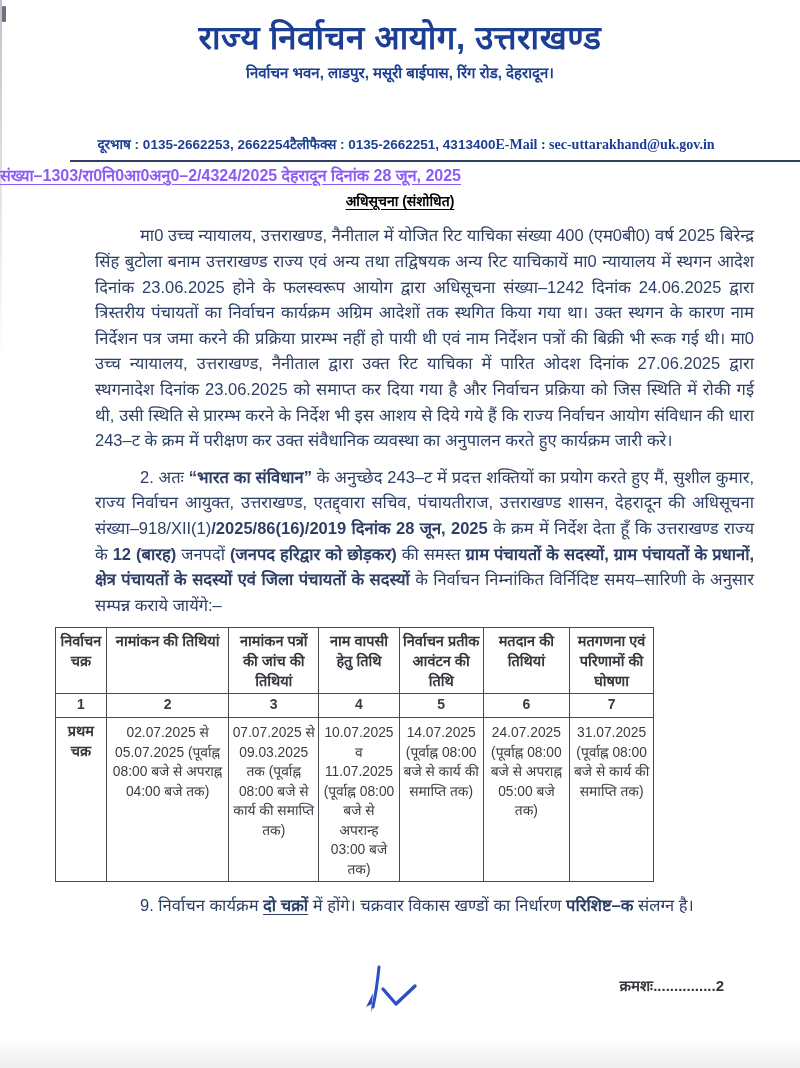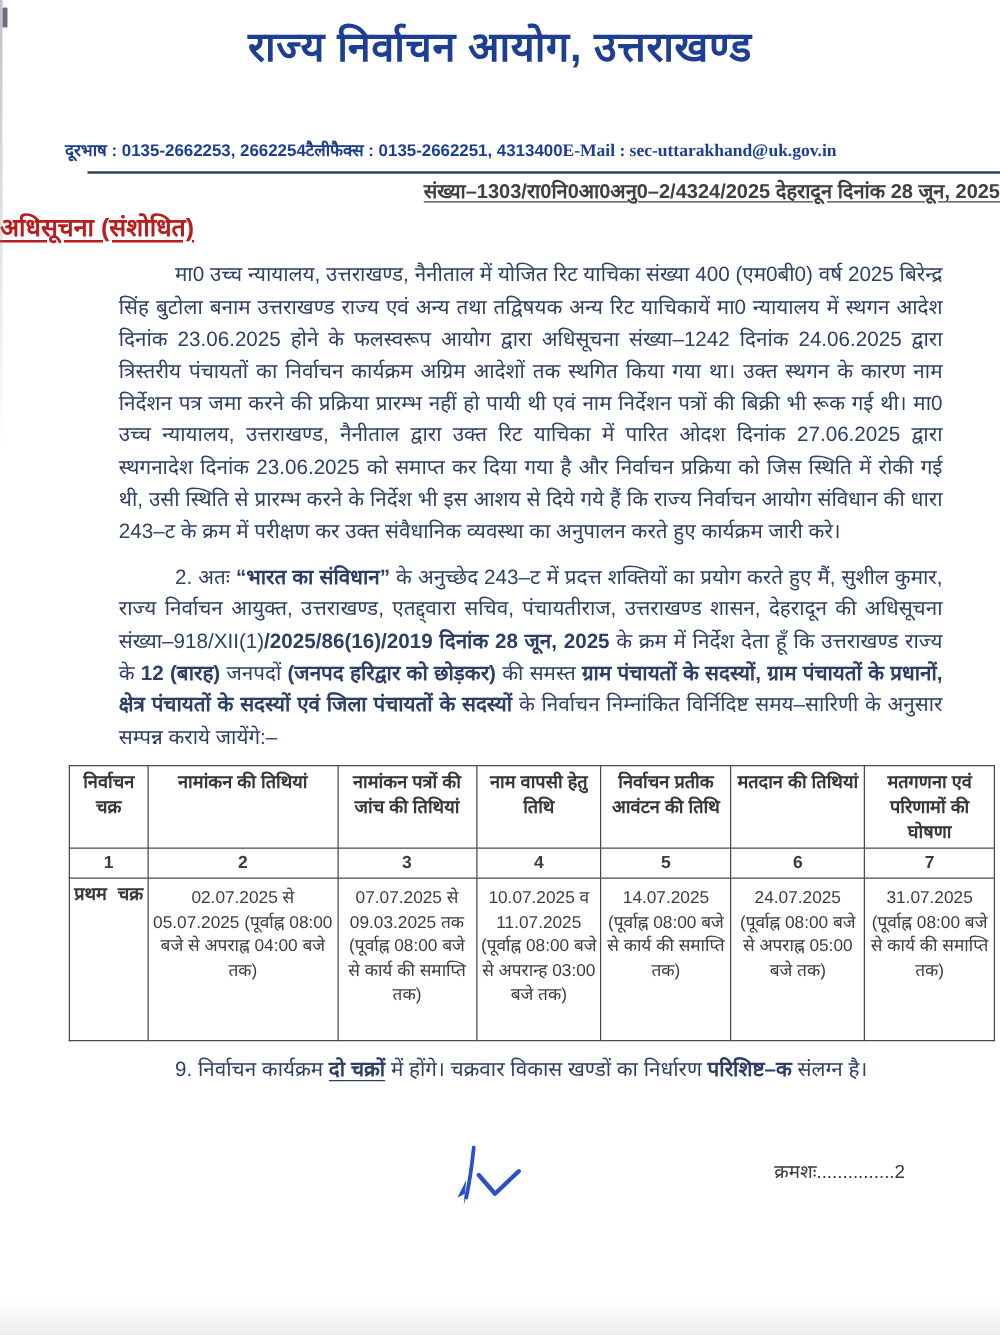--- a/index.html
+++ b/index.html
@@ -21,65 +21,65 @@
     overflow:hidden;
   }
   .org-title{
     text-align:center;font-size:33px;font-weight:700;color:var(--navy);
     margin-top:14px;letter-spacing:.5px;
   }
   .org-address{
     text-align:center;font-size:15px;font-weight:700;color:var(--navy);margin-top:3px;
   }
   .contact-row{
-    display:flex;justify-content:flex-start;align-items:baseline;
+    display:flex;justify-content:center;align-items:baseline;
     padding:11px 40px 0 52px;font-size:13.5px;font-weight:700;color:var(--navy);
   }
   .contact-row .email{font-family:"Liberation Serif","DejaVu Serif",serif;font-weight:600;font-size:14px;margin-top:44px;}
   .top-rule{height:2.4px;background:var(--rule);margin:7px 0 0 70px;}
   .ref-line{
-    text-align:right;font-size:16px;font-weight:700;color:#404040;
+    text-align:left;font-size:16px;font-weight:700;color:#8b5cf6;
     margin-top:2px;
   }
   .ref-line span{text-decoration:underline;text-underline-offset:3px;}
   .doc-title{
-    font-size:20px;font-weight:700;color:#b91c1c;margin-top:5px;
+    text-align:center;font-size:14px;font-weight:700;color:#000000;margin-top:5px;
   }
   .doc-title span{text-decoration:underline;text-underline-offset:3px;}
   .para{
     margin:11px 46px 0 95px;
     text-align:justify;
     font-size:16.5px;line-height:25.6px;
     text-indent:45px;
     color:var(--ink);
   }
   .para.first{margin-top:13px;}
   table.schedule{
-    margin:9px 0 0 55px;width:741px;
+    margin:9px 0 0 55px;width:599px;
     border-collapse:collapse;table-layout:fixed;
   }
   table.schedule th,table.schedule td{
     border:1.7px solid var(--table-border);
     text-align:center;vertical-align:top;
     color:var(--table-ink);
     padding:3px 3px 2px 3px;
     overflow:hidden;
   }
   table.schedule th{font-size:14.5px;font-weight:700;line-height:20px;color:#36363c;}
   table.schedule tr.numbers td{font-size:14px;font-weight:700;height:24px;padding:1px;}
   table.schedule td{font-size:13.8px;line-height:19.5px;}
   table.schedule tr.cycle1 td{height:130px;padding-top:5px;}
   table.schedule tr.cycle2 td{height:116px;padding-top:5px;}
   table.schedule td.cycle-name{font-weight:700;font-size:14.5px;color:#36363c;font-family:Liberation Mono, monospace;}
   .col1{width:8.5%;} .col2{width:20.5%;} .col3{width:15%;} .col4{width:13.5%;}
   .col5{width:14%;} .col6{width:14.5%;} .col7{width:14%;}
   .footer-zone{position:relative;height:120px;margin-top:4px;}
   .continuation{
     position:absolute;right:76px;top:52px;
-    font-size:15px;font-weight:400;color:#36363c;
+    font-size:15px;font-weight:700;color:#36363c;
   }
   .signature{position:absolute;left:352px;top:40px;}
   .scan-band{
     position:absolute;bottom:0;left:0;right:0;height:28px;
     background:linear-gradient(180deg,#ffffff 0%,#f1f1f1 60%,#e9e9ea 100%);
     opacity:.8;
   }
   .scan-edge-left{
     position:absolute;left:0;top:0;width:2px;height:360px;
     background:linear-gradient(180deg,#7d8globe490,#aab0b8 10%,rgba(170,176,184,0) 100%);
@@ -92,20 +92,21 @@
   }
 </style>
 </head>
 <body>
 
 <div class="corner-speck"></div>
 <div class="scan-edge-left"></div>
 
 <header>
   <div class="org-title">राज्य निर्वाचन आयोग, उत्तराखण्ड</div>
+  <div class="org-address">निर्वाचन भवन, लाडपुर, मसूरी बाईपास, रिंग रोड, देहरादून।</div>
   <div class="contact-row">
     <span class="phone">दूरभाष : 0135-2662253, 2662254</span>
     <span class="fax">टैलीफैक्स : 0135-2662251, 4313400</span>
     <span class="email">E-Mail : sec-uttarakhand@uk.gov.in</span>
   </div>
   <div class="top-rule"></div>
 </header>
 
 <div class="ref-line">
   <span>संख्या–1303/रा0नि0आ0अनु0–2/4324/2025 देहरादून  दिनांक 28 जून, 2025</span>

